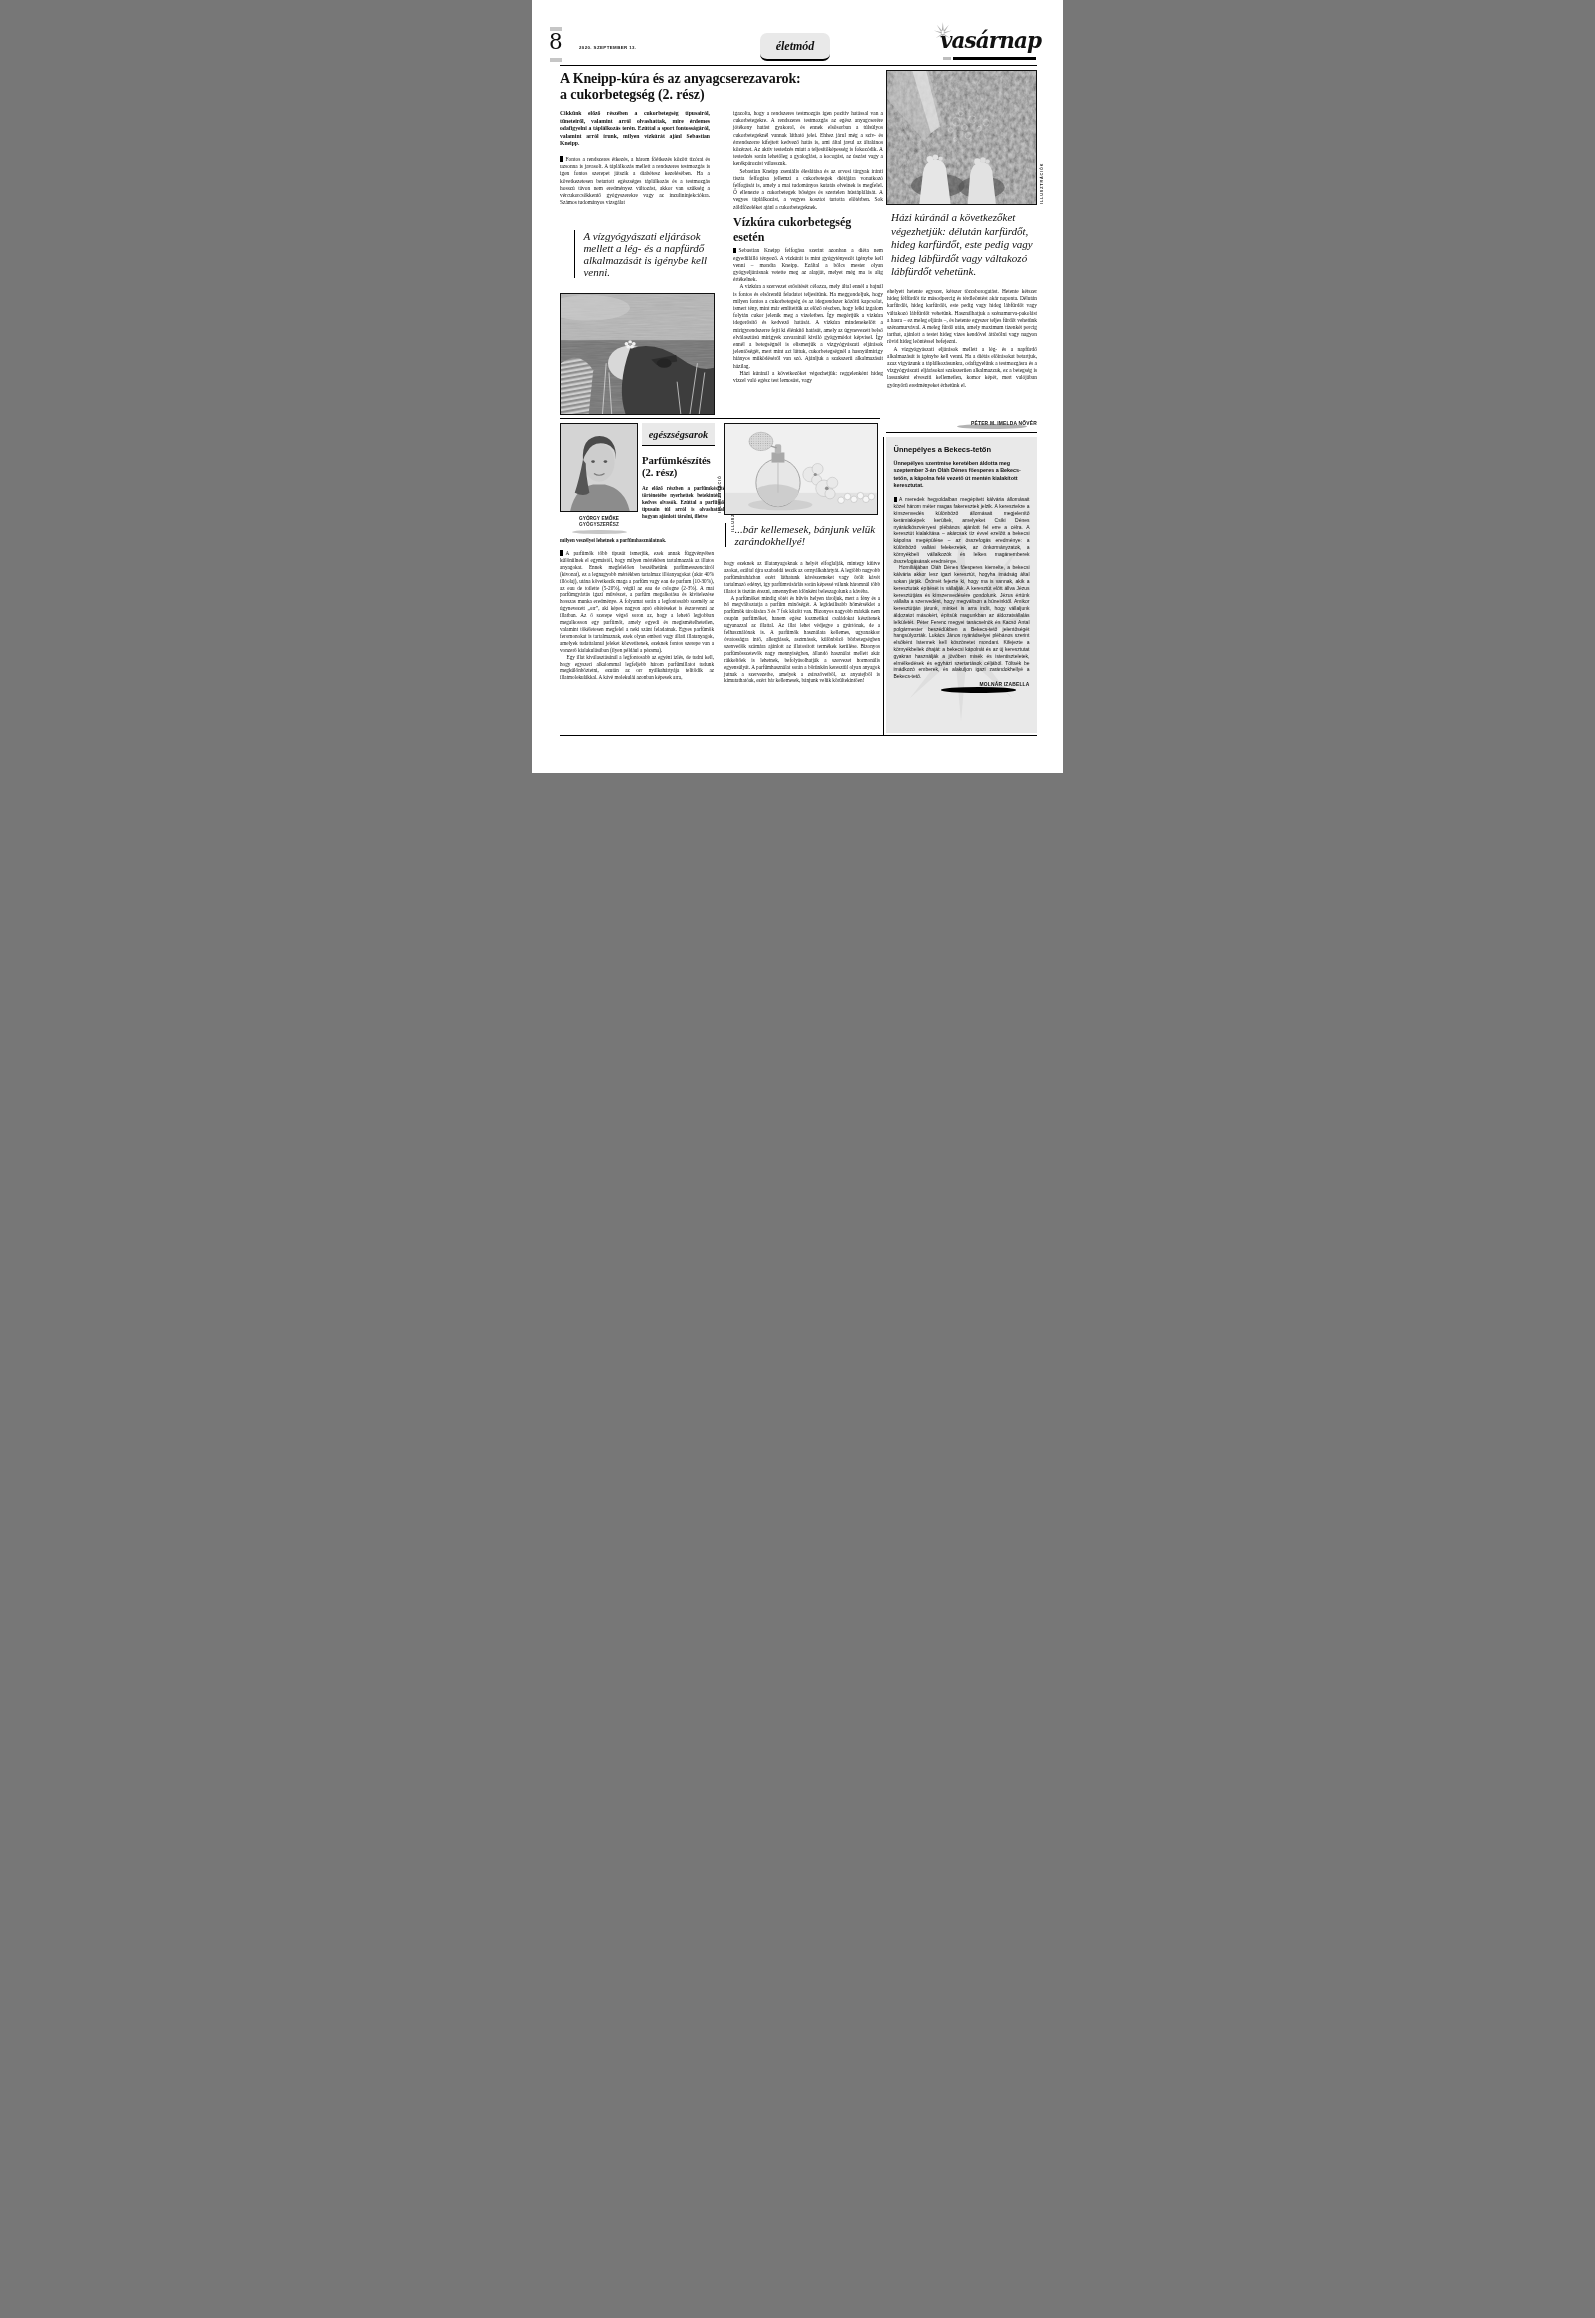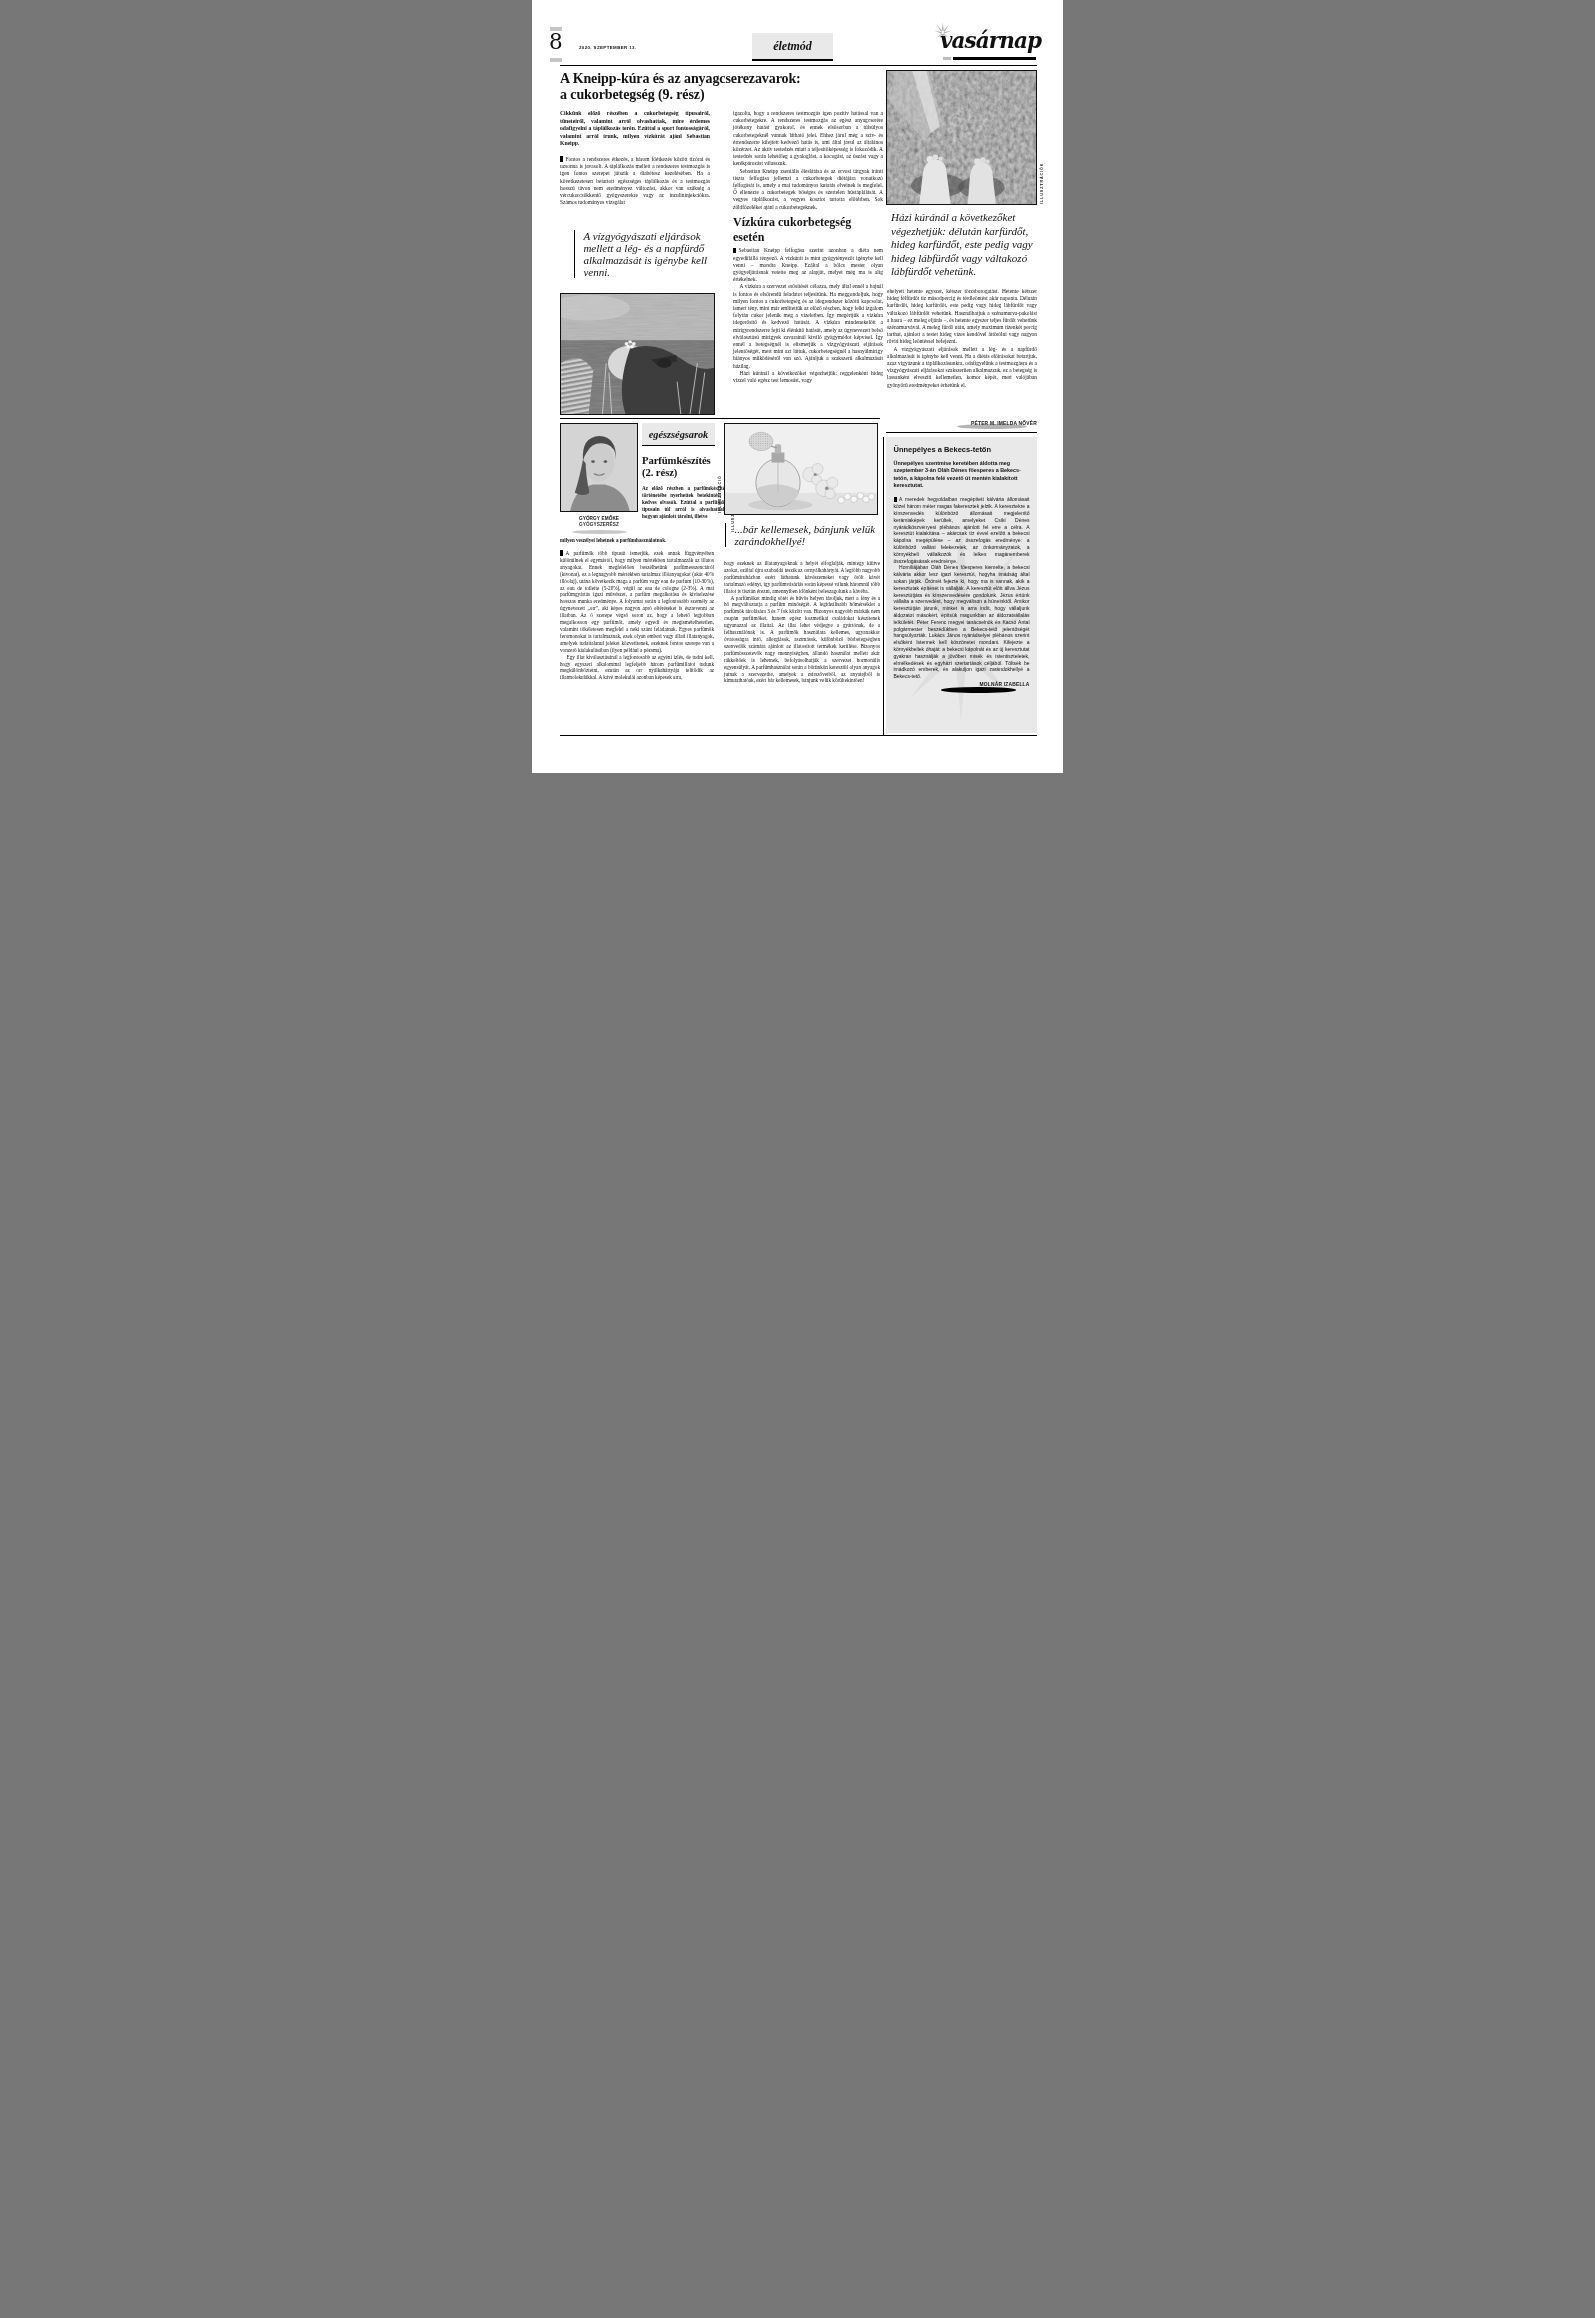--- a/index.html
+++ b/index.html
@@ -49,21 +49,21 @@
 </head>
 <body>
 
 <div class="page">
 
   <div class="abs graybar" style="left:18px;top:27px;width:12px;height:3.7px;"></div>
   <div class="abs pagenum" style="left:17px;top:31px;">8</div>
   <div class="abs graybar" style="left:18px;top:58px;width:12px;height:3.7px;"></div>
   <div class="abs date" style="left:47px;top:45px;">2020. SZEPTEMBER 13.</div>
 
-  <div class="abs kickerbox" style="left:220px;top:33px;width:81px;height:26px;">
+  <div class="abs kickerbox" style="left:228px;top:33px;width:70px;height:26px;border-radius:7px;">
     <span>életmód</span>
   </div>
 
   <svg class="abs" style="left:401px;top:21.5px;" width="19.6" height="20.6" viewBox="0 0 42 44">
     <g fill="#b0b0b0">
       <polygon points="21,0 23,18 19,18"></polygon>
         <polygon points="8,6 20,19 17,21"></polygon>
         <polygon points="34,6 22,19 25,21"></polygon>
       <polygon points="2,18 19,22 19,25"></polygon>
         <polygon points="40,18 23,22 23,25"></polygon>
@@ -73,21 +73,21 @@
     </g>
   </svg>
   <div class="abs masthead" style="left:408px;top:30px;">vasárnap</div>
   <div class="abs mastsq" style="left:411px;top:57px;width:7.5px;height:3.3px;"></div>
   <div class="abs mastbar" style="left:421px;top:57px;width:83px;height:3.3px;"></div>
 
   <div class="abs rule" style="left:28px;top:65px;width:477px;height:1.4px;"></div>
 
   <div class="abs headline" style="left:28px;top:71px;width:322px;">
     <div>A Kneipp-kúra és az anyagcserezavarok:</div>
-    <div>a cukorbetegség (9. rész)</div>
+    <div>a cukorbetegség (2. rész)</div>
   </div>
 
   <div class="abs photo" style="left:354px;top:70px;width:151px;height:135px;">
     <svg viewBox="0 0 323 288" preserveAspectRatio="none">
       <defs>
         <filter id="waternoise">
             <feTurbulence type="fractalNoise" baseFrequency="0.12 0.09" numOctaves="3" seed="7"></feTurbulence>
             <feColorMatrix type="saturate" values="0"></feColorMatrix>
             <feComponentTransfer>
               <feFuncA type="linear" slope="0" intercept="0.85"></feFuncA>

